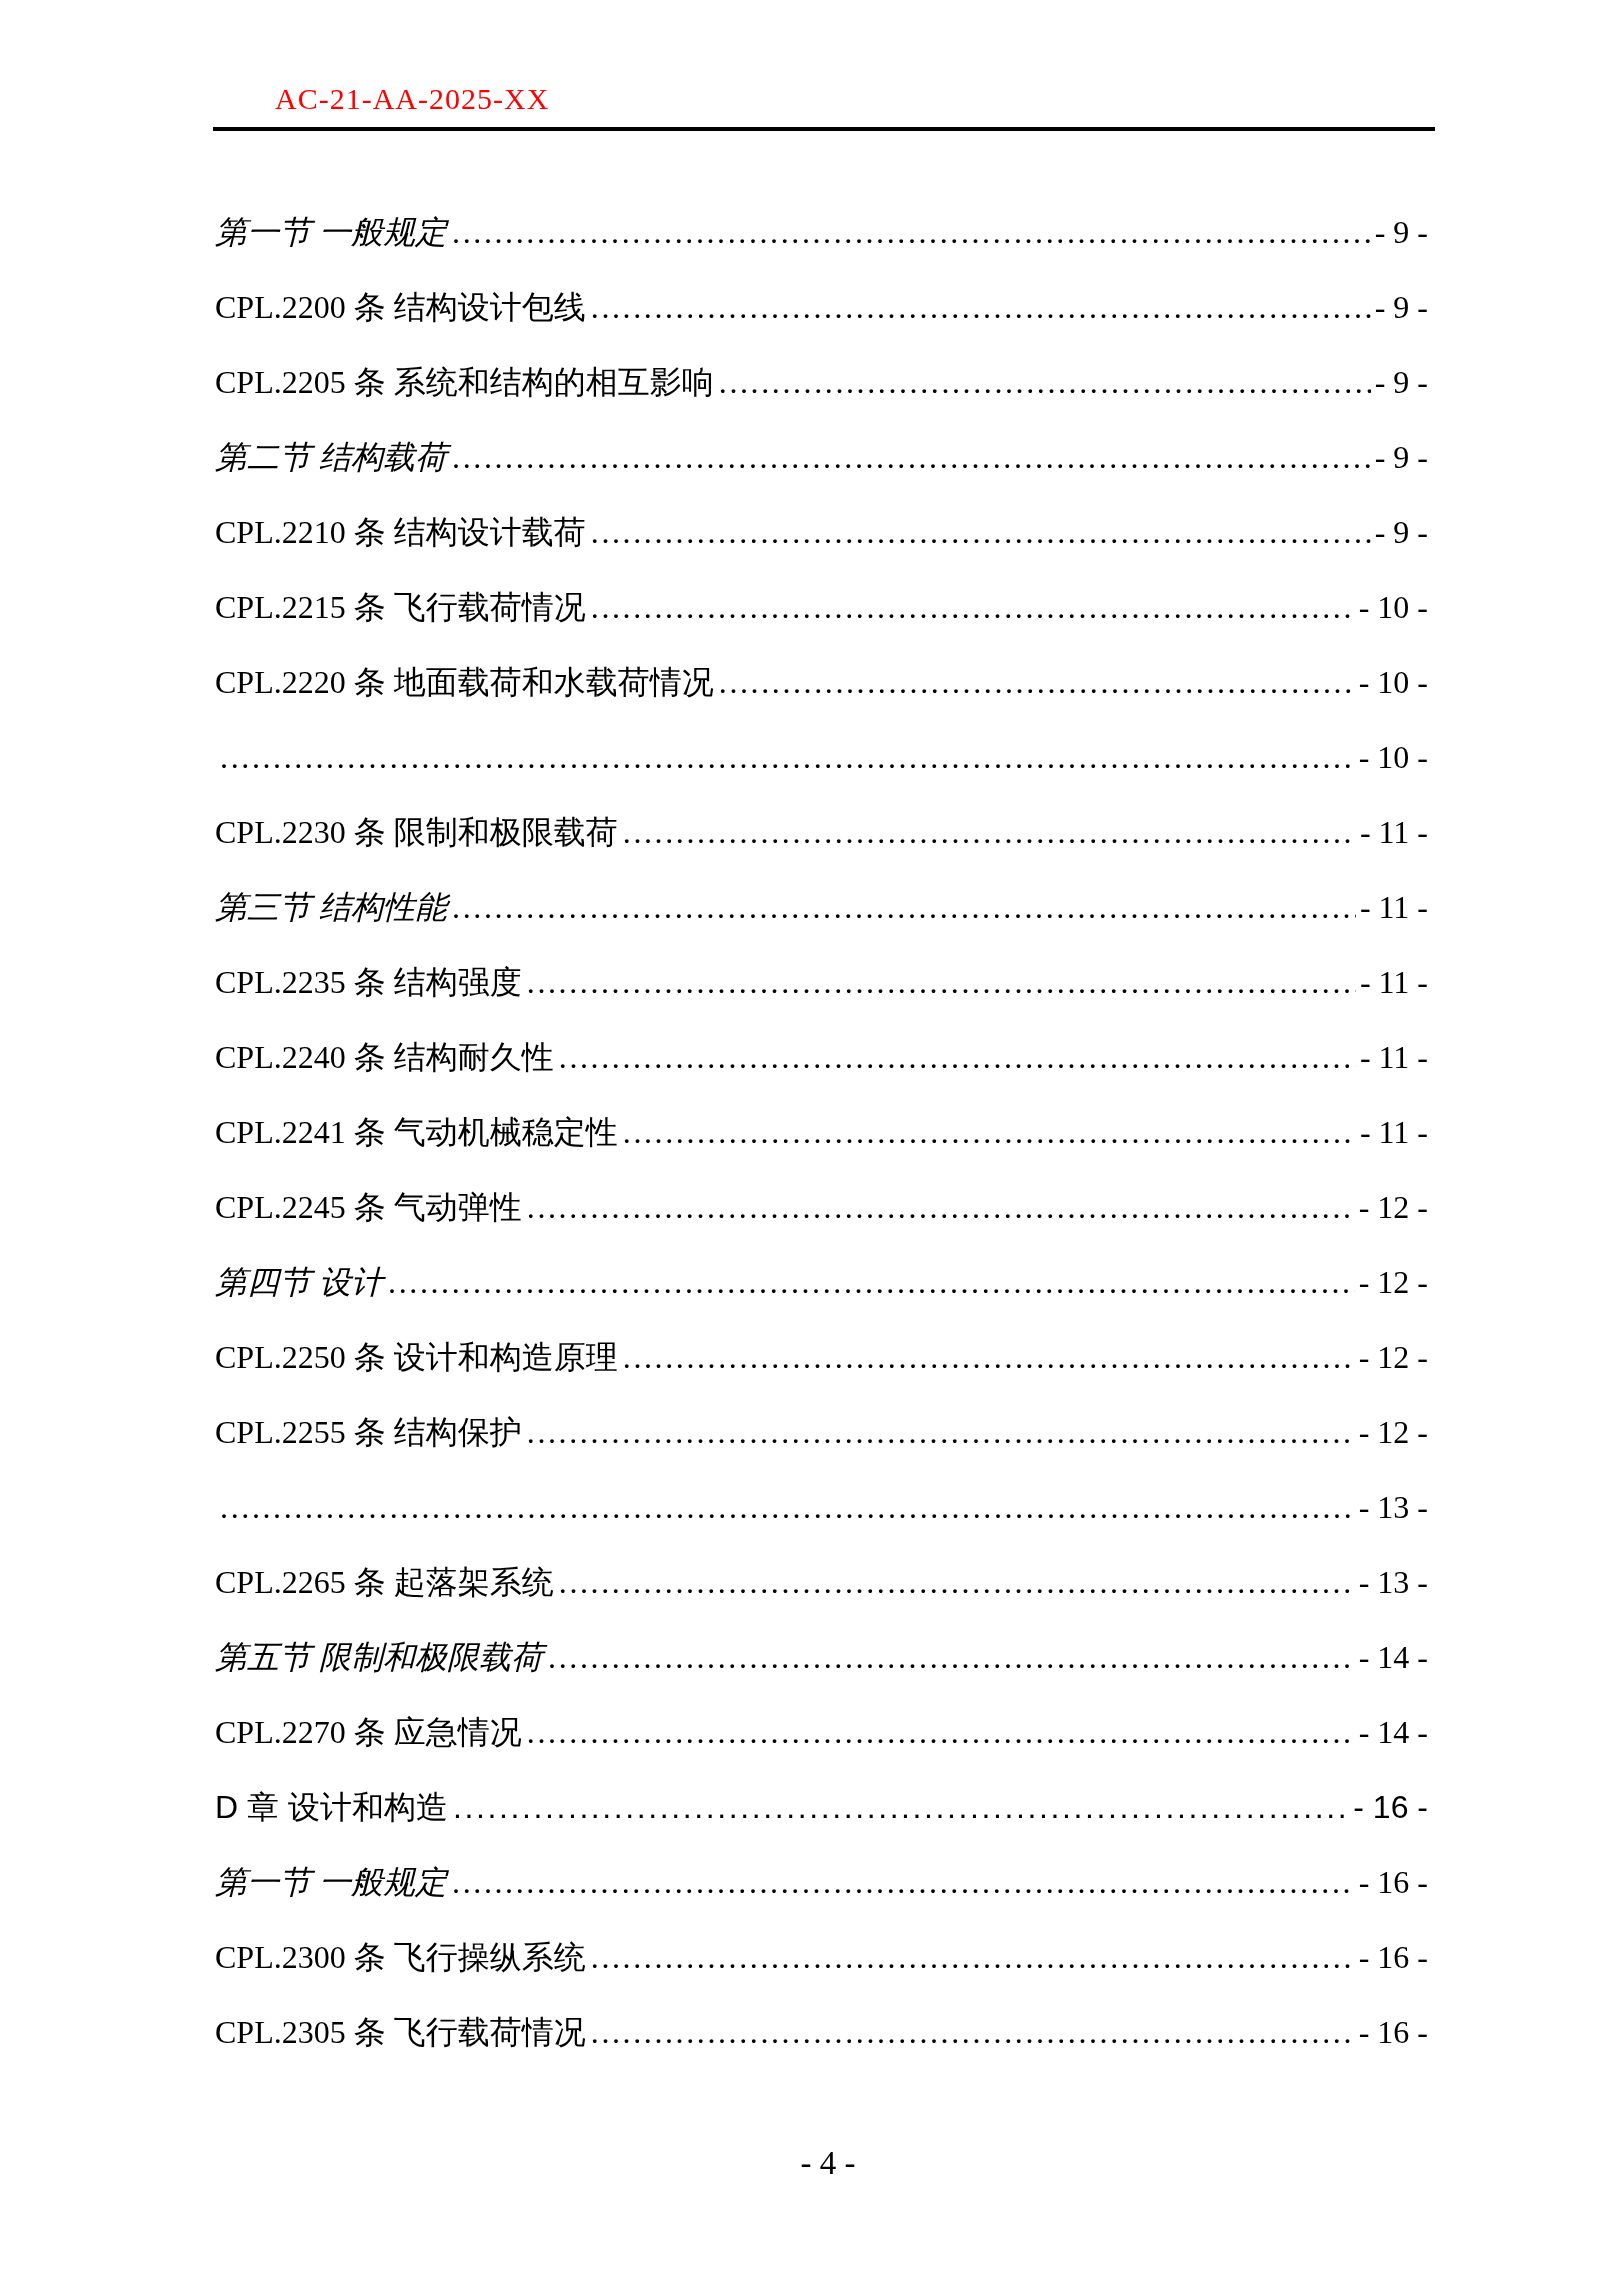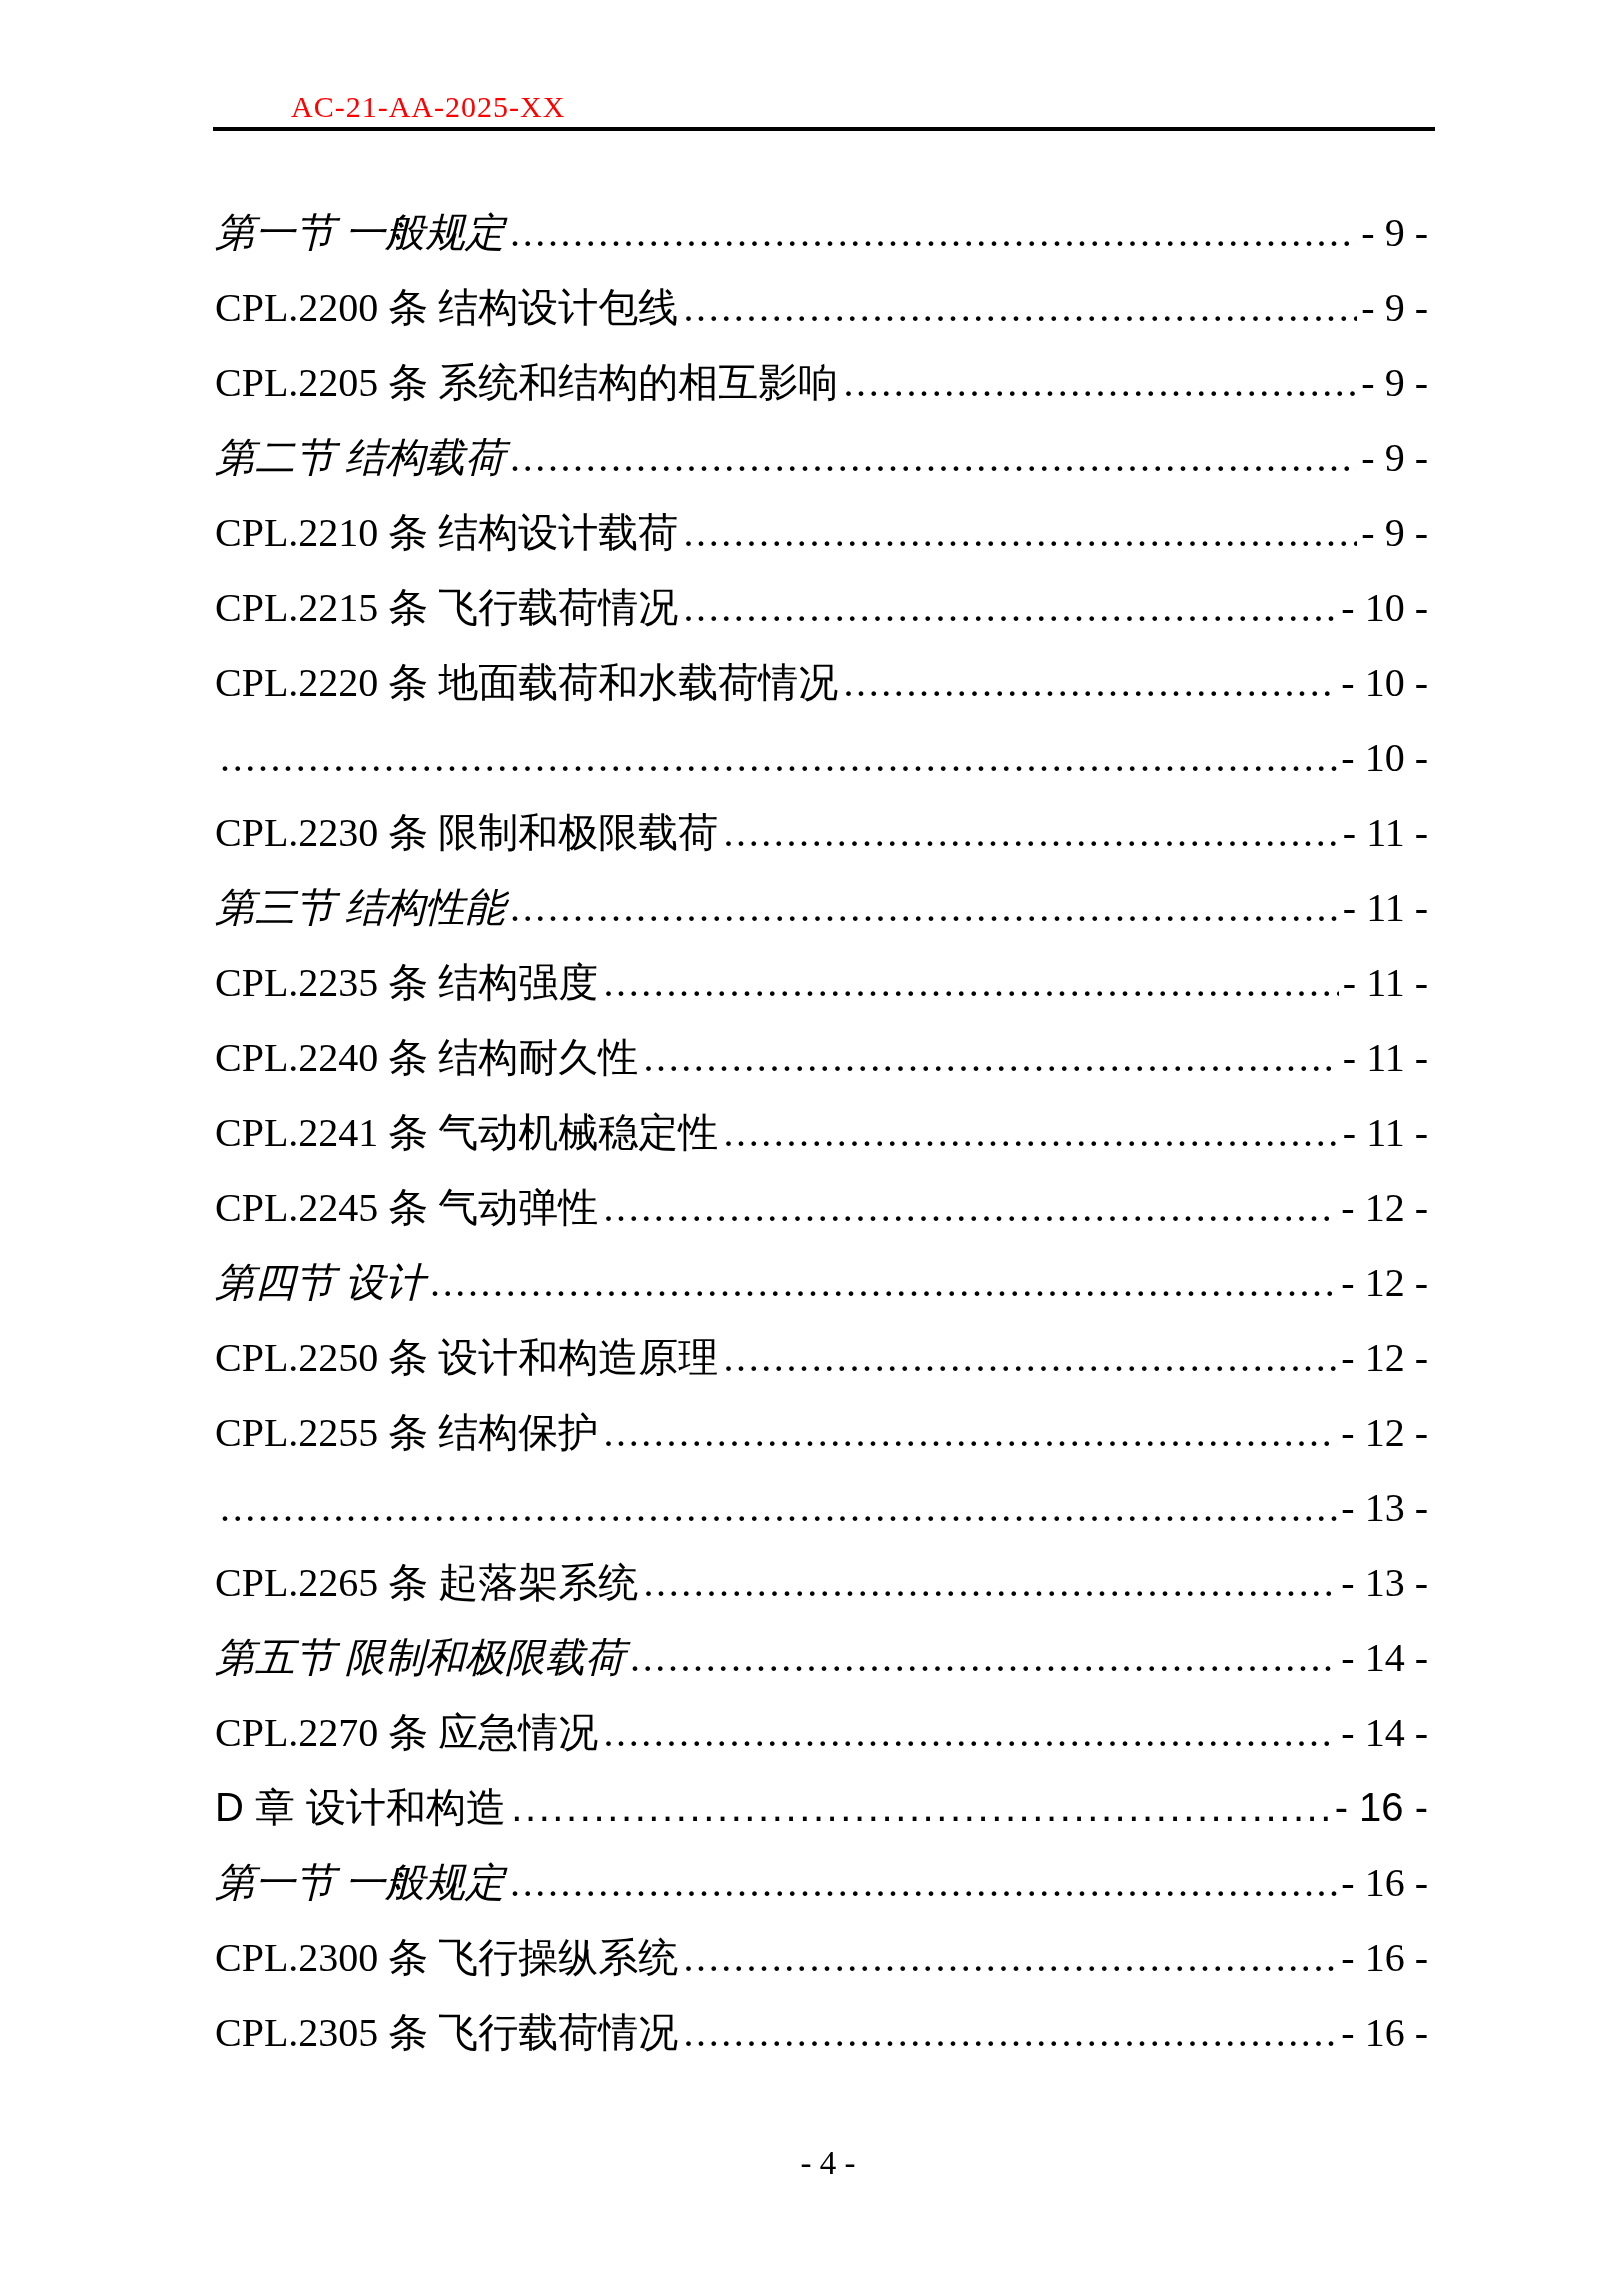--- a/index.html
+++ b/index.html
@@ -13,27 +13,26 @@
     height: 2295px;
     background: #ffffff;
     font-family: "Liberation Serif", serif;
     color: #000000;
     overflow: hidden;
   }
   
   .doc-num {
     position: absolute;
     left: 275px;
-    top: 92px;
+    top: 84px;
     font-size: 30px;
     line-height: 1;
     letter-spacing: 1px;
     color: #ff0000;
     white-space: pre;
-    margin-left: 16px;
   }
   .header-rule {
     position: absolute;
     left: 213px;
     top: 127px;
     width: 1222px;
     height: 4.1px;
     background: #000000;
   }
   
@@ -41,21 +40,21 @@
     position: absolute;
     left: 215px;
     top: 195px;
     width: 1213px;
   }
   .toc-row {
     display: flex;
     align-items: baseline;
     height: 75px;
     line-height: 75px;
-    font-size: 40px;
+    font-size: 32px;
     white-space: nowrap;
   }
   .toc-label {
     white-space: pre;
     flex: 0 0 auto;
   }
   .toc-row.section .toc-label {
     font-style: italic;            
   }
   .toc-row.chapter {

